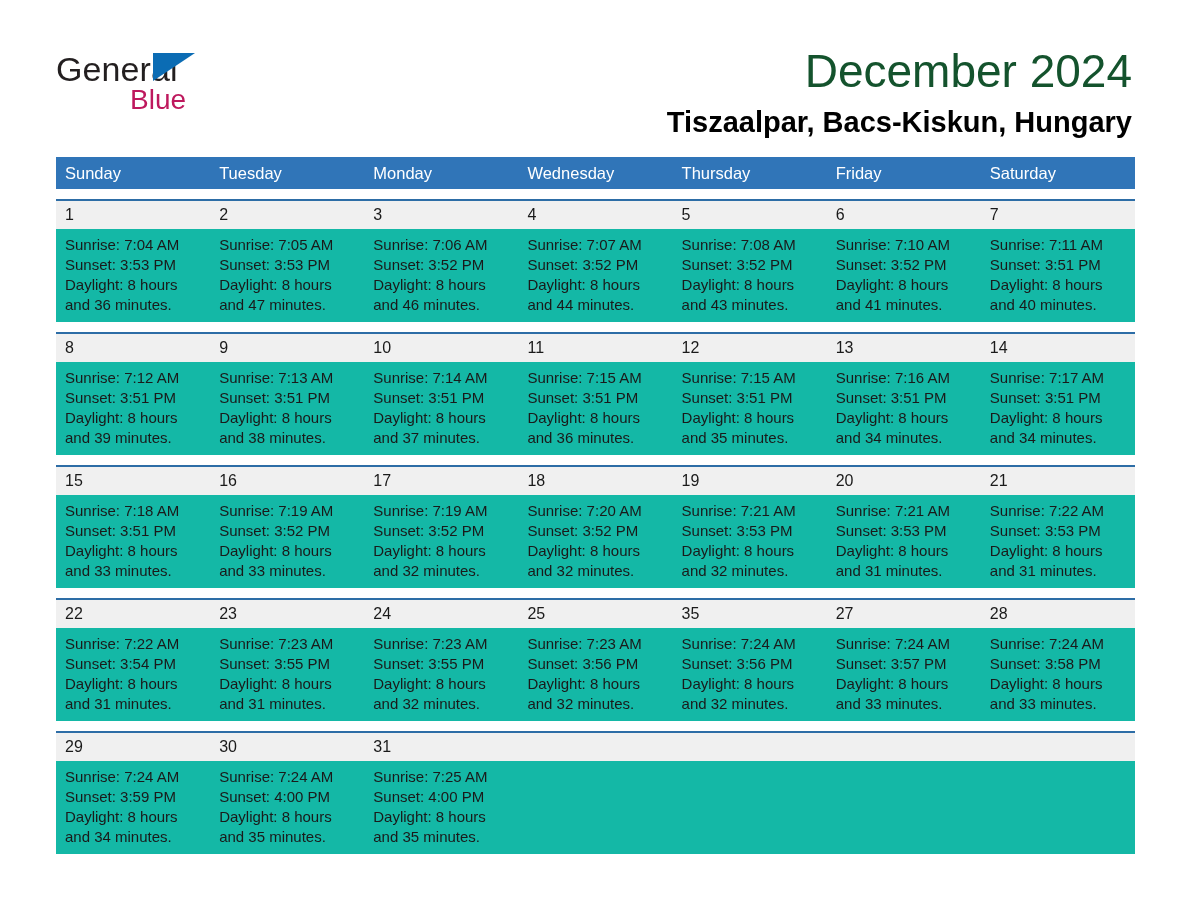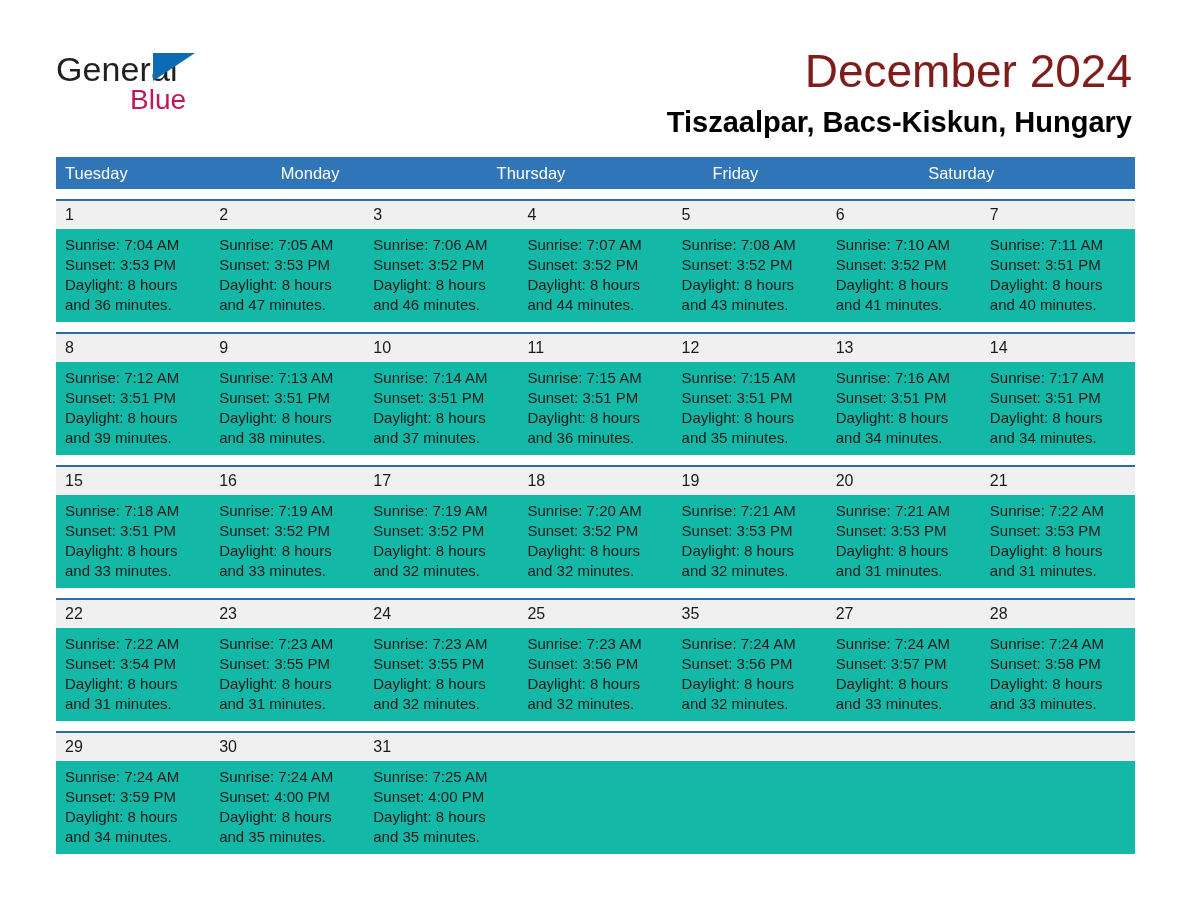--- a/index.html
+++ b/index.html
@@ -69,21 +69,21 @@
   .title-block {
     position: absolute;
     right: 56px;
     top: 44px;
     text-align: right;
   }
   .cal-title {
     font-size: 46px;
     line-height: 54px;
     font-weight: normal;
-    color: #7f1d1d;
+    color: #14532d;
     white-space: nowrap;
   }
   .cal-subtitle {
     margin-top: 10px;
     font-size: 29px;
     line-height: 28px;
     font-weight: bold;
     color: #000;
     white-space: nowrap;
   }
@@ -168,22 +168,24 @@
     <div class="title-block">
       <div class="cal-title">December 2024</div>
       <div class="cal-subtitle">Tiszaalpar, Bacs-Kiskun, Hungary</div>
     </div>
 
   </div>
 
   <div class="cal-wrap">
 
     <div class="dow-row">
+      <div class="dow">Sunday</div>
       <div class="dow">Tuesday</div>
       <div class="dow">Monday</div>
+      <div class="dow">Wednesday</div>
       <div class="dow">Thursday</div>
       <div class="dow">Friday</div>
       <div class="dow">Saturday</div>
     </div>
 
     <div class="week">
       <div class="week-daynums">
         <div class="daynum">1</div>
         <div class="daynum">2</div>
         <div class="daynum">3</div>

